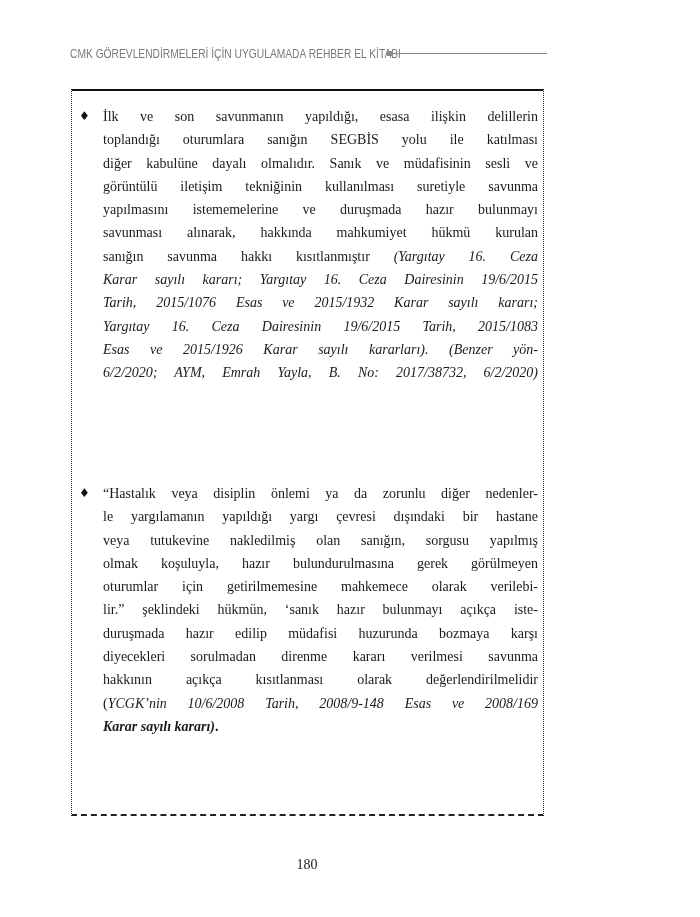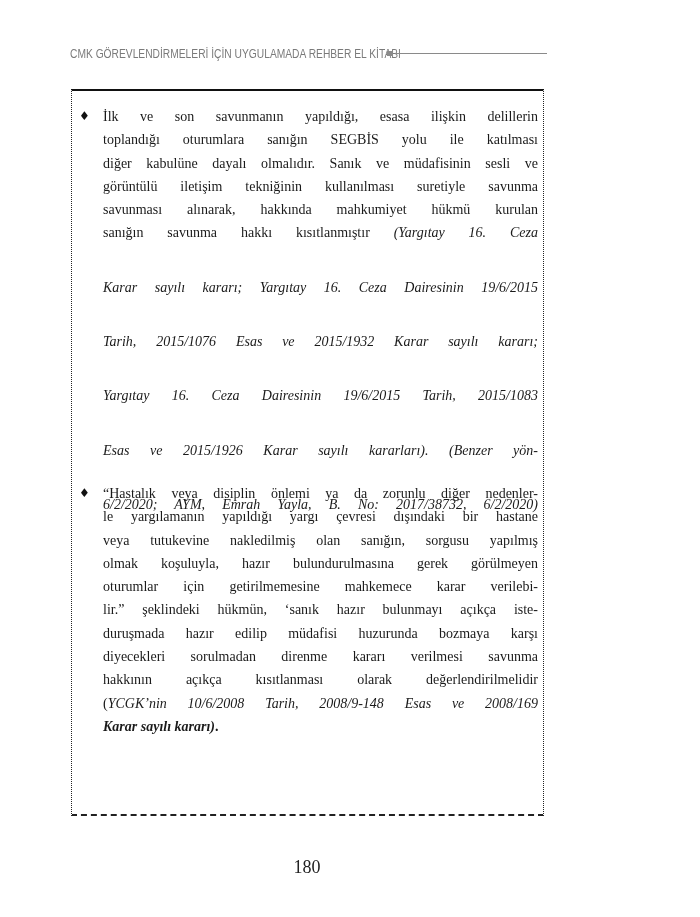--- a/index.html
+++ b/index.html
@@ -32,62 +32,63 @@
       position: absolute; left: 7px; font-size: 12px; color: #111;
       font-family: "DejaVu Sans", sans-serif;
     }
     .para {
       position: absolute; left: 31px; width: 435px;
       font-family: "Liberation Serif", serif; font-size: 14px; line-height: 23.3px;
       color: #1a1a1a; text-align: justify;
     }
     .para .ln { display: block; text-align: justify; text-align-last: justify; white-space: nowrap; }
     .para .ln.last { text-align-last: left; font-weight: bold; }
-    .it { font-style: italic; margin-top: 31px; }
+    .it { font-style: italic; }
     .page-number {
       position: absolute; left: 0; width: 614px; top: 857px; text-align: center;
-      font-family: "Liberation Serif", serif; font-size: 18px; color: #222;
+      font-family: "Liberation Serif", serif; font-size: 14px; color: #222;
     }
   </style>
 </head>
 <body>
 
 <div class="header">
   <span class="header-title">CMK GÖREVLENDİRMELERİ İÇİN UYGULAMADA REHBER EL KİTABI</span>
 </div>
 <div class="header-square" style="left:387px; top:51px;"></div>
 <div class="header-line" style="left:395px; top:53px;"></div>
 
 <div class="box">
 
   <div class="item" style="top:14px;">
     <span class="bullet" style="top:4px;">♦</span>
     <div class="para">
       <span class="ln">İlk ve son savunmanın yapıldığı, esasa ilişkin delillerin</span>
       <span class="ln">toplandığı oturumlara sanığın SEGBİS yolu ile katılması</span>
       <span class="ln">diğer kabulüne dayalı olmalıdır. Sanık ve müdafisinin sesli ve</span>
       <span class="ln">görüntülü iletişim tekniğinin kullanılması suretiyle savunma</span>
+      <span class="ln">yapılmasını istememelerine ve duruşmada hazır bulunmayı</span>
       <span class="ln">savunması alınarak, hakkında mahkumiyet hükmü kurulan</span>
       <span class="ln"><span>sanığın savunma hakkı kısıtlanmıştır </span><span class="it">(Yargıtay 16. Ceza</span></span>
       <span class="ln it">Karar sayılı kararı; Yargıtay 16. Ceza Dairesinin 19/6/2015</span>
       <span class="ln it">Tarih, 2015/1076 Esas ve 2015/1932 Karar sayılı kararı;</span>
       <span class="ln it">Yargıtay 16. Ceza Dairesinin 19/6/2015 Tarih, 2015/1083</span>
       <span class="ln it">Esas ve 2015/1926 Karar sayılı kararları). (Benzer yön-</span>
       <span class="ln it">6/2/2020; AYM, Emrah Yayla, B. No: 2017/38732, 6/2/2020)</span>
     </div>
   </div>
 
   <div class="item" style="top:391px;">
     <span class="bullet" style="top:4px;">♦</span>
     <div class="para">
       <span class="ln">“Hastalık veya disiplin önlemi ya da zorunlu diğer nedenler-</span>
       <span class="ln">le yargılamanın yapıldığı yargı çevresi dışındaki bir hastane</span>
       <span class="ln">veya tutukevine nakledilmiş olan sanığın, sorgusu yapılmış</span>
       <span class="ln">olmak koşuluyla, hazır bulundurulmasına gerek görülmeyen</span>
-      <span class="ln">oturumlar için getirilmemesine mahkemece karar verilebi-</span>
+      <span class="ln">oturumlar için getirilmemesine mahkemece olarak verilebi-</span>
       <span class="ln">lir.” şeklindeki hükmün, ‘sanık hazır bulunmayı açıkça iste-</span>
       <span class="ln">duruşmada hazır edilip müdafisi huzurunda bozmaya karşı</span>
       <span class="ln">diyecekleri sorulmadan direnme kararı verilmesi savunma</span>
       <span class="ln">hakkının açıkça kısıtlanması olarak değerlendirilmelidir</span>
       <span class="ln"><span>(</span><span class="it">YCGK’nin 10/6/2008 Tarih, 2008/9-148 Esas ve 2008/169</span></span>
       <span class="ln last"><span class="it">Karar sayılı kararı)</span><span>.</span></span>
     </div>
   </div>
 
 </div>

